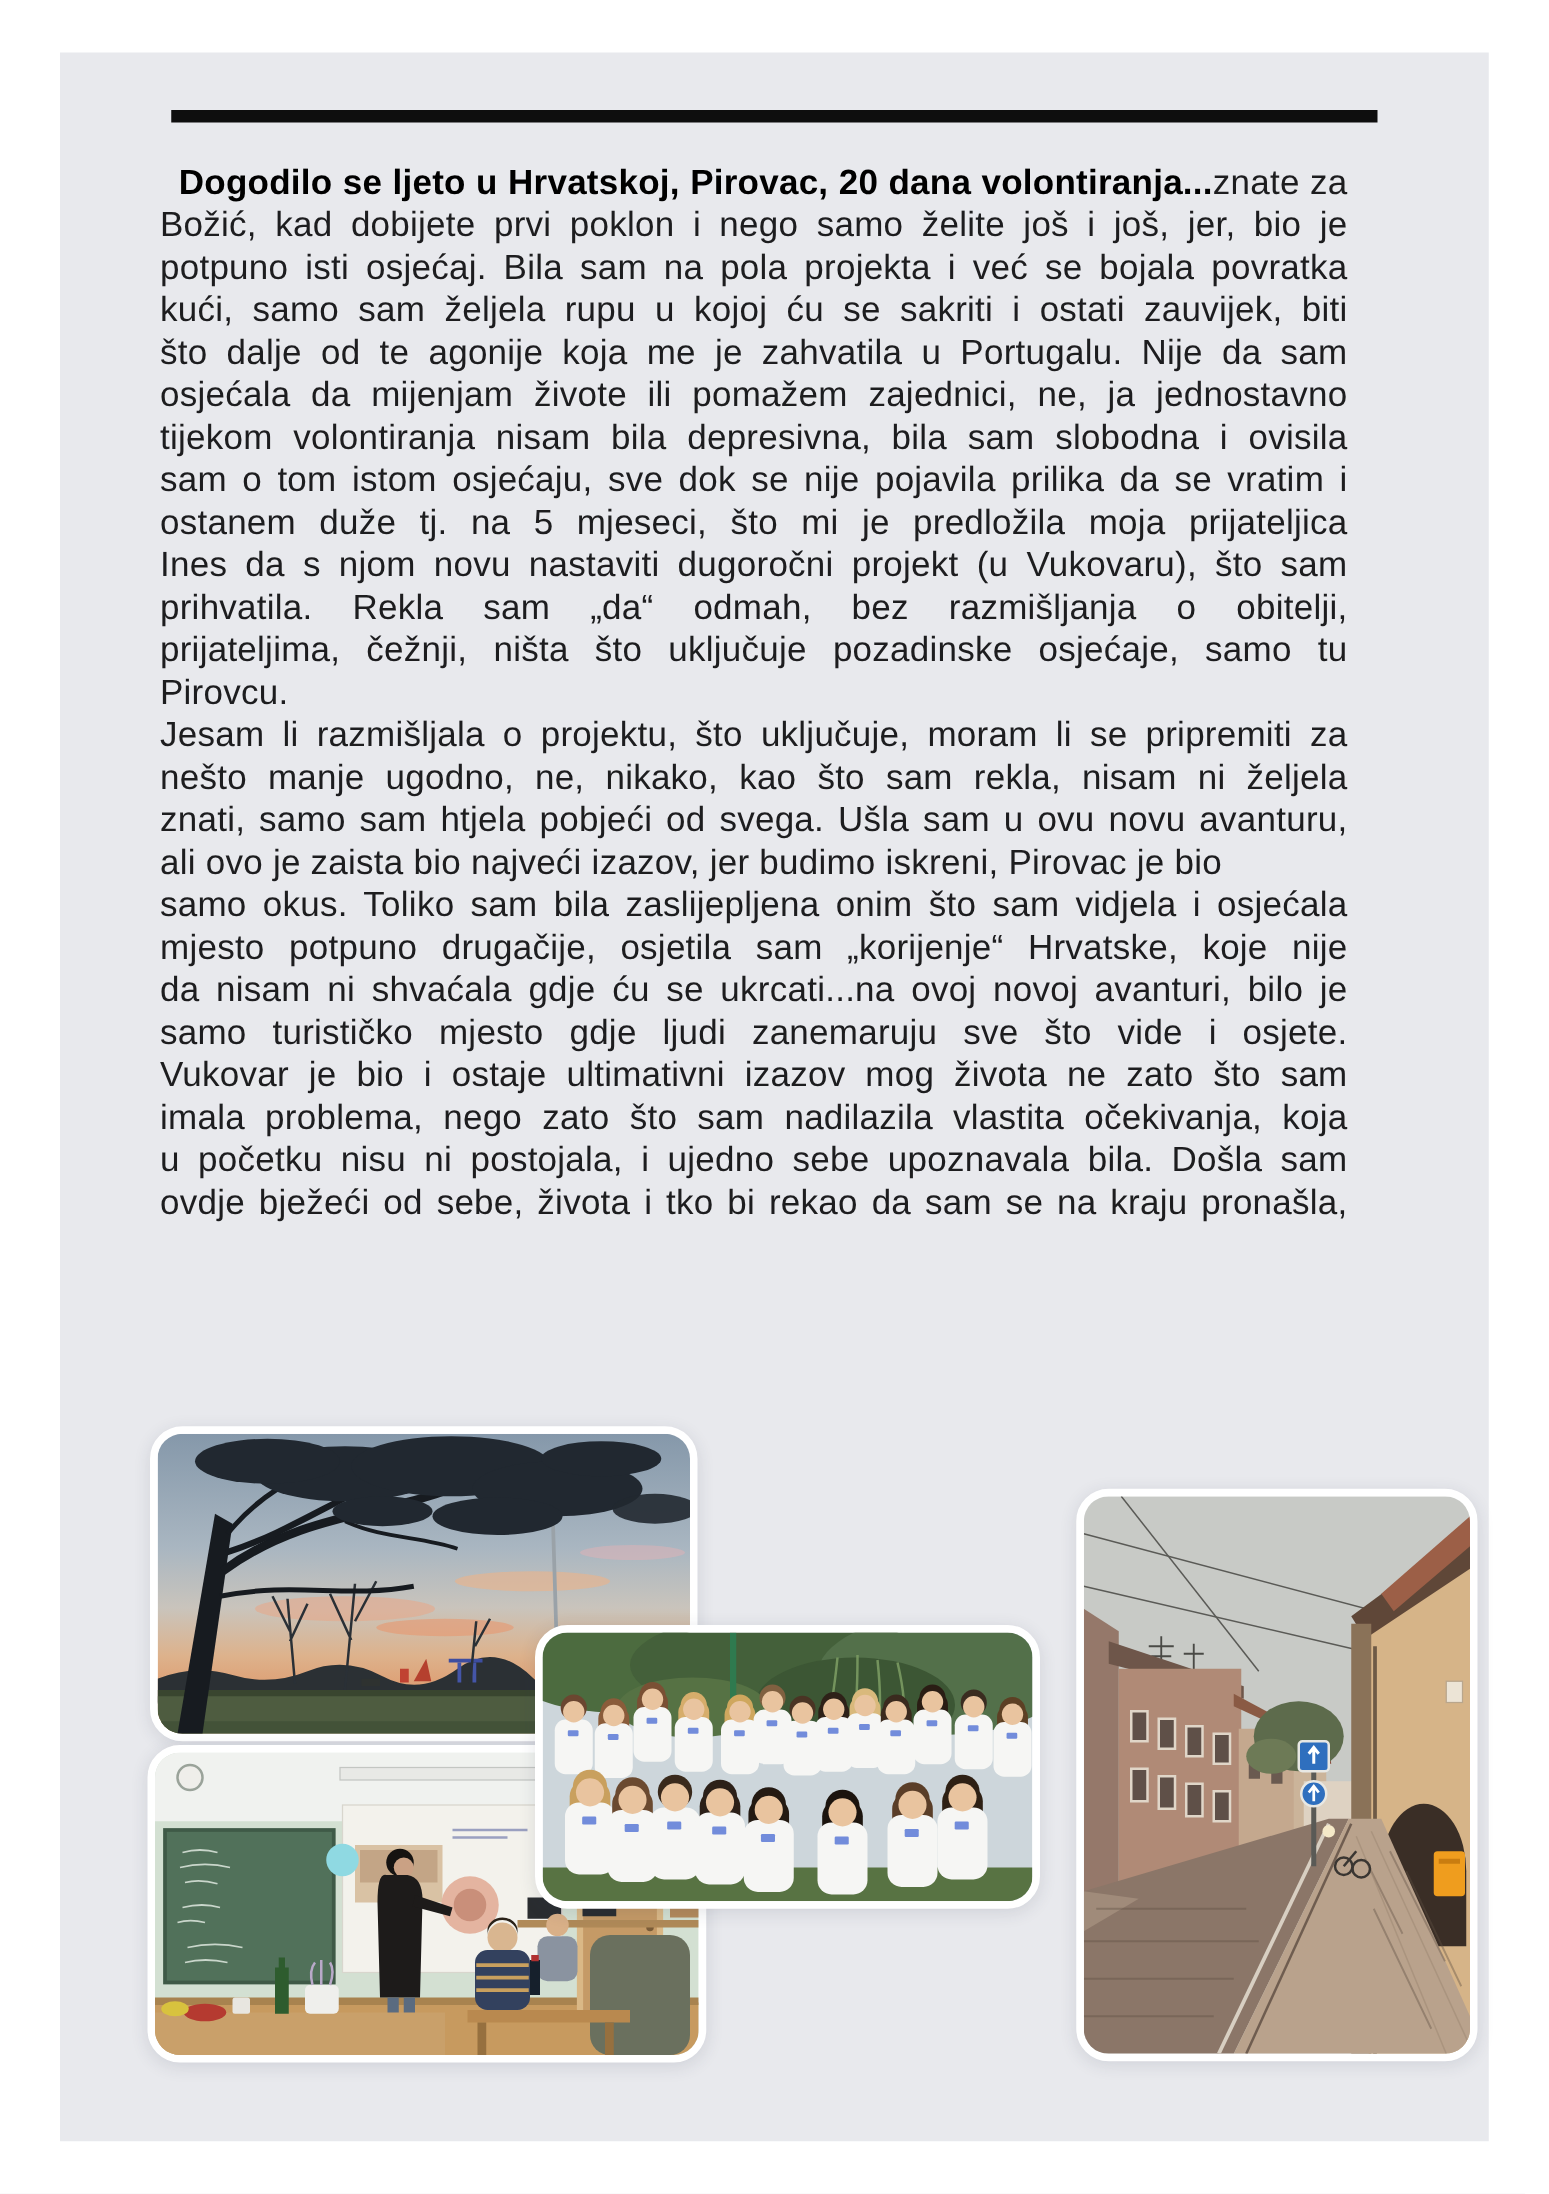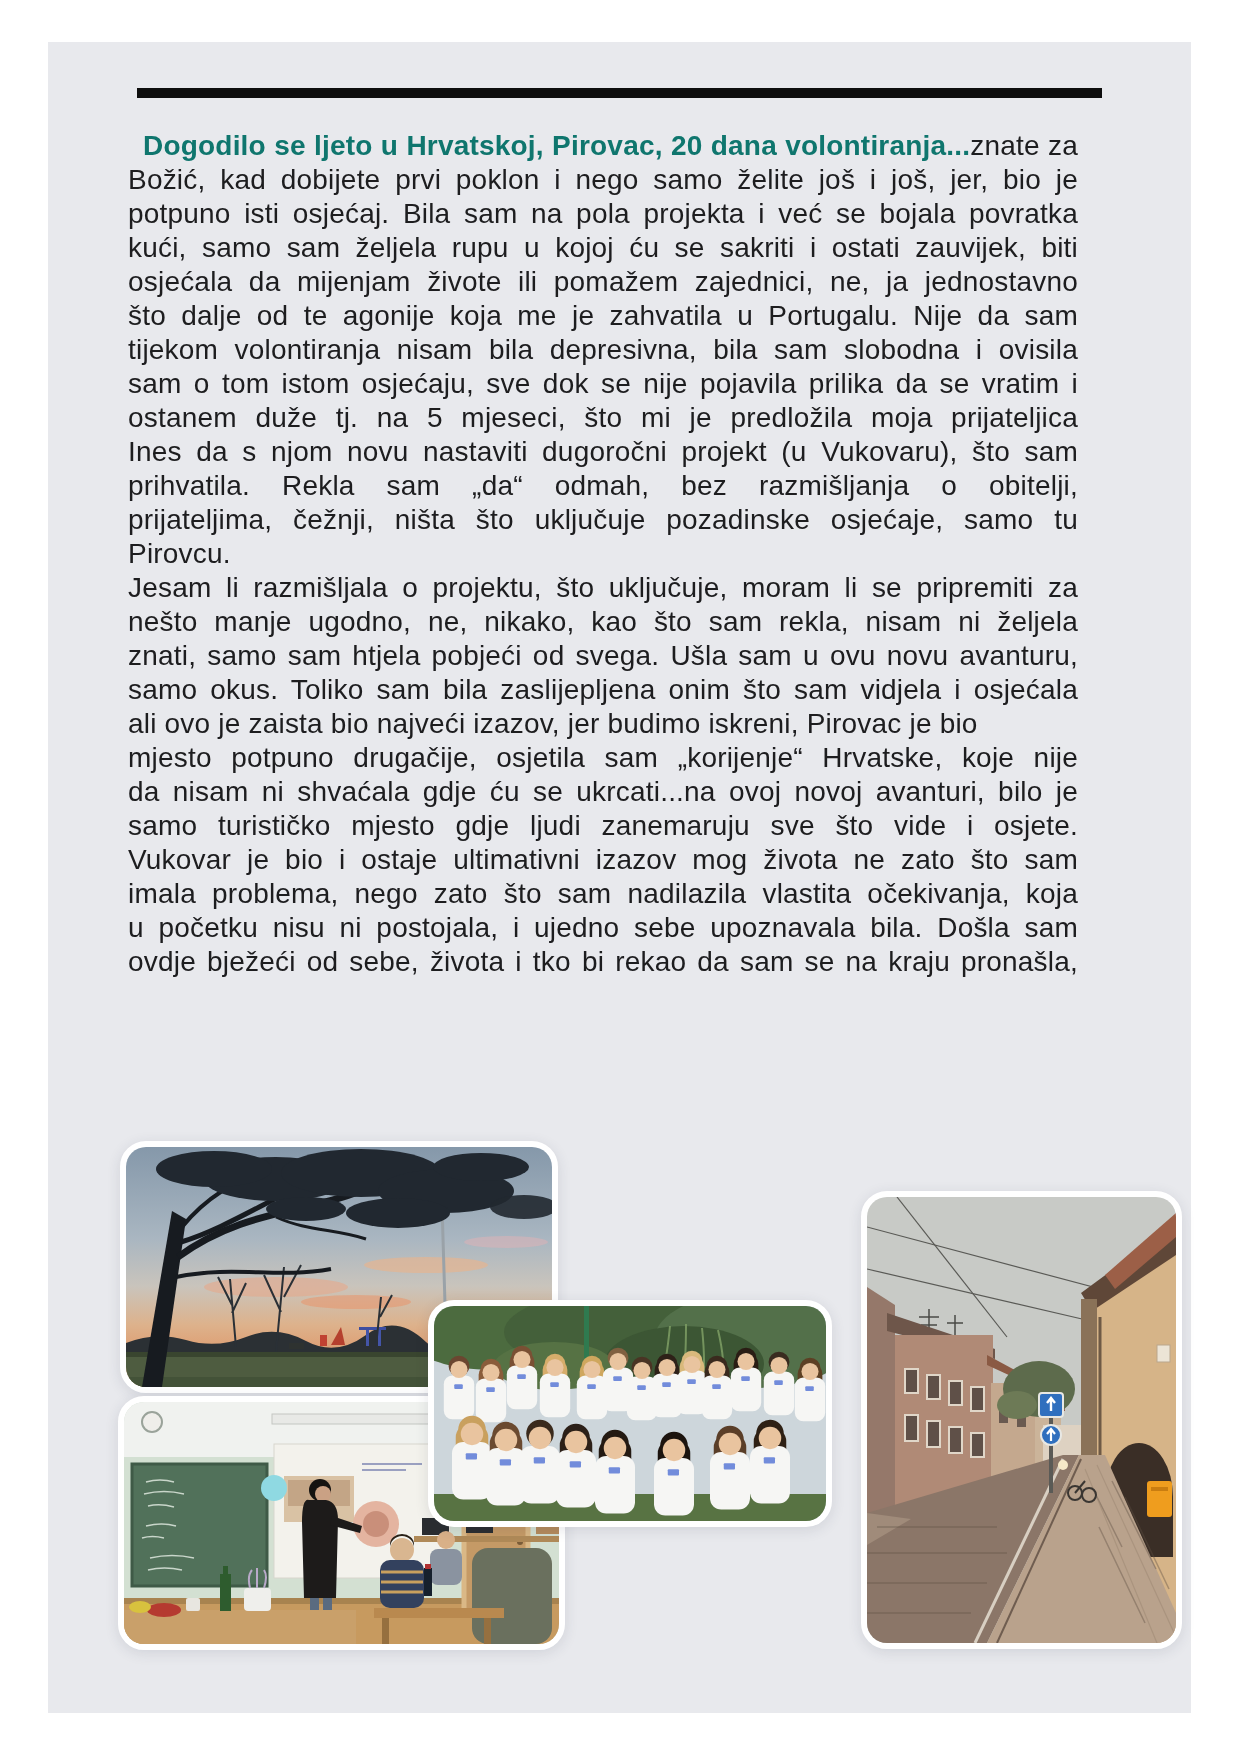--- a/index.html
+++ b/index.html
@@ -9,21 +9,21 @@
   }
   .panel{position:absolute;left:48px;top:42px;width:1143px;height:1671px;background:#e8e9ed;}
   .divider{position:absolute;left:137px;top:88px;width:965px;height:10px;background:#0e0e0e;}
   .article{
     position:absolute;left:128px;top:129px;width:950px;
     color:#1d1d1f;font-size:28px;line-height:34px;letter-spacing:.2px;
   }
   .ln{text-align:justify;text-align-last:justify;}
   .ln.short{text-align-last:left;}
   .ln.indent{text-indent:15px;}
-  .ln b{color:#0f766e;font-weight:700;}
+  .ln b{color:#000000;font-weight:700;}
   .photo{
     position:absolute;margin:0;border:6px solid #ffffff;border-radius:26px;
     overflow:hidden;box-sizing:border-box;background:#fff;
     box-shadow:0 3px 14px rgba(40,50,70,.12);
   }
   .photo svg{display:block;width:100%;height:100%;}
   #photo-trees{left:120px;top:1141px;width:438px;height:252px;z-index:1;}
   #photo-classroom{left:118px;top:1396px;width:447px;height:254px;z-index:1;}
   #photo-group{left:428px;top:1300px;width:404px;height:227px;z-index:3;}
   #photo-street{left:861px;top:1191px;width:321px;height:458px;z-index:2;}
@@ -32,34 +32,34 @@
 <body>
 
 <div class="panel"></div>
 <div class="divider"></div>
 
 <div class="article" id="article-lines">
     <div class="ln indent"><b>Dogodilo se ljeto u Hrvatskoj, Pirovac, 20 dana volontiranja...</b>znate za</div>
     <div class="ln">Božić, kad dobijete prvi poklon i nego samo želite još i još, jer, bio je</div>
     <div class="ln">potpuno isti osjećaj. Bila sam na pola projekta i već se bojala povratka</div>
     <div class="ln">kući, samo sam željela rupu u kojoj ću se sakriti i ostati zauvijek, biti</div>
+    <div class="ln">što dalje od te agonije koja me je zahvatila u Portugalu. Nije da sam</div>
     <div class="ln">osjećala da mijenjam živote ili pomažem zajednici, ne, ja jednostavno</div>
-    <div class="ln">što dalje od te agonije koja me je zahvatila u Portugalu. Nije da sam</div>
     <div class="ln">tijekom volontiranja nisam bila depresivna, bila sam slobodna i ovisila</div>
     <div class="ln">sam o tom istom osjećaju, sve dok se nije pojavila prilika da se vratim i</div>
     <div class="ln">ostanem duže tj. na 5 mjeseci, što mi je predložila moja prijateljica</div>
     <div class="ln">Ines da s njom novu nastaviti dugoročni projekt (u Vukovaru), što sam</div>
     <div class="ln">prihvatila. Rekla sam „da“ odmah, bez razmišljanja o obitelji,</div>
     <div class="ln">prijateljima, čežnji, ništa što uključuje pozadinske osjećaje, samo tu</div>
     <div class="ln short">Pirovcu.</div>
     <div class="ln">Jesam li razmišljala o projektu, što uključuje, moram li se pripremiti za</div>
     <div class="ln">nešto manje ugodno, ne, nikako, kao što sam rekla, nisam ni željela</div>
     <div class="ln">znati, samo sam htjela pobjeći od svega. Ušla sam u ovu novu avanturu,</div>
+    <div class="ln short">ali ovo je zaista bio najveći izazov, jer budimo iskreni, Pirovac je bio</div>
     <div class="ln">samo okus. Toliko sam bila zaslijepljena onim što sam vidjela i osjećala</div>
-    <div class="ln short">ali ovo je zaista bio najveći izazov, jer budimo iskreni, Pirovac je bio</div>
     <div class="ln">mjesto potpuno drugačije, osjetila sam „korijenje“ Hrvatske, koje nije</div>
     <div class="ln">da nisam ni shvaćala gdje ću se ukrcati...na ovoj novoj avanturi, bilo je</div>
     <div class="ln">samo turističko mjesto gdje ljudi zanemaruju sve što vide i osjete.</div>
     <div class="ln">Vukovar je bio i ostaje ultimativni izazov mog života ne zato što sam</div>
     <div class="ln">imala problema, nego zato što sam nadilazila vlastita očekivanja, koja</div>
     <div class="ln">u početku nisu ni postojala, i ujedno sebe upoznavala bila. Došla sam</div>
     <div class="ln">ovdje bježeći od sebe, života i tko bi rekao da sam se na kraju pronašla,</div>
   </div>
 
 <figure class="photo" id="photo-trees" aria-label="Park trees silhouetted at sunset with playground">

